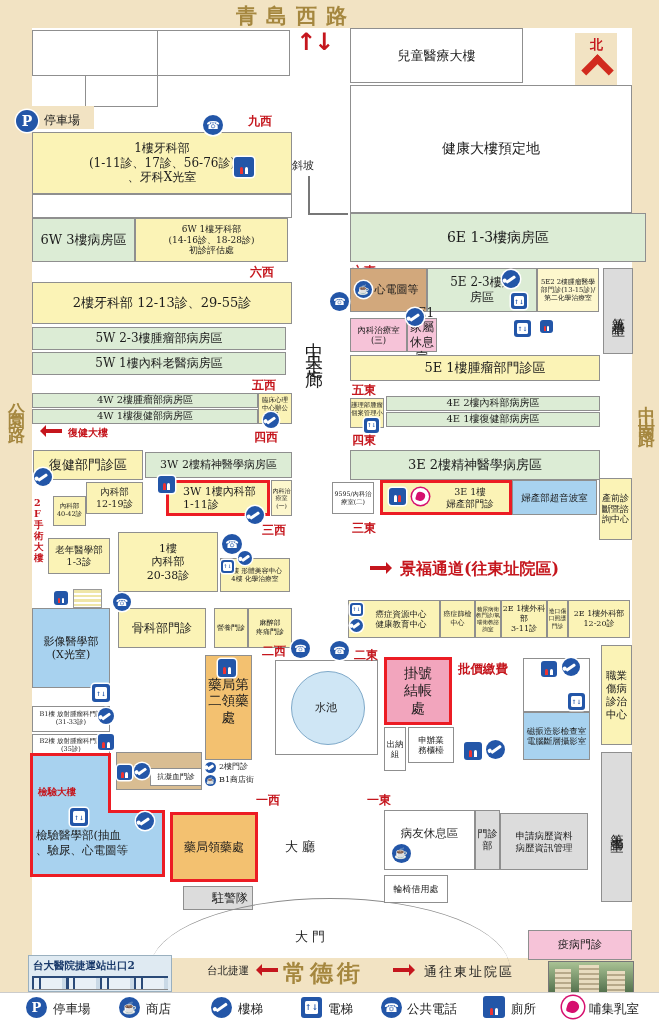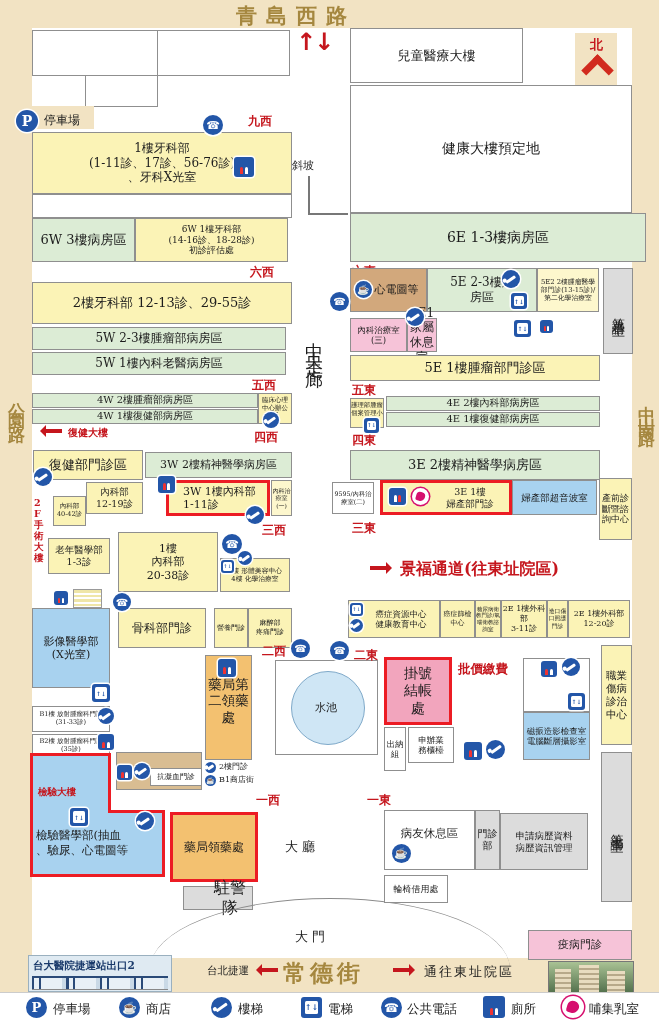--- a/index.html
+++ b/index.html
@@ -333,21 +333,21 @@
       <span class="tp" style="padding-bottom:2px;">
         <i class="r" style="height:6px;"></i>
         <i class="w" style="height:6px;"></i>
       </span>
     </div>
   <div class="ic" style="left:134px;top:763px;width:16px;height:16px;">
       <span class="esc"></span>
     </div>
 
   <div class="blk orange hl" style="left:170px;top:812px;width:88px;height:70px;font-size:12px;">藥局領藥處</div>
-  <div class="blk gray" style="left:183px;top:886px;width:70px;height:24px;font-size:16px;padding-left:24px;">駐警隊</div>
+  <div class="blk gray" style="left:183px;top:886px;width:70px;height:24px;font-size:12px;padding-left:24px;">駐警隊</div>
   <div class="lbl" style="left:285px;top:838px;font-size:13px;letter-spacing:4px;">大廳</div>
   <div class="arc" style="left:150px;top:898px;width:360px;height:70px;"></div>
   <div class="lbl" style="left:295px;top:928px;font-size:13px;letter-spacing:4px;">大門</div>
 
   <div class="blk white" style="left:384px;top:810px;width:91px;height:60px;font-size:11.5px;padding-bottom:14px;">病友休息區</div>
   <div class="ic" style="left:392px;top:844px;width:19px;height:19px;font-size:11px;">☕</div>
   <div class="blk gray wrap" style="left:475px;top:810px;width:25px;height:60px;font-size:10px;">門診部</div>
   <div class="blk gray" style="left:500px;top:813px;width:88px;height:57px;font-size:9.5px;">申請病歷資料
 病歷資訊管理</div>
   <div class="blk white" style="left:384px;top:875px;width:64px;height:28px;font-size:9px;">輪椅借用處</div>

